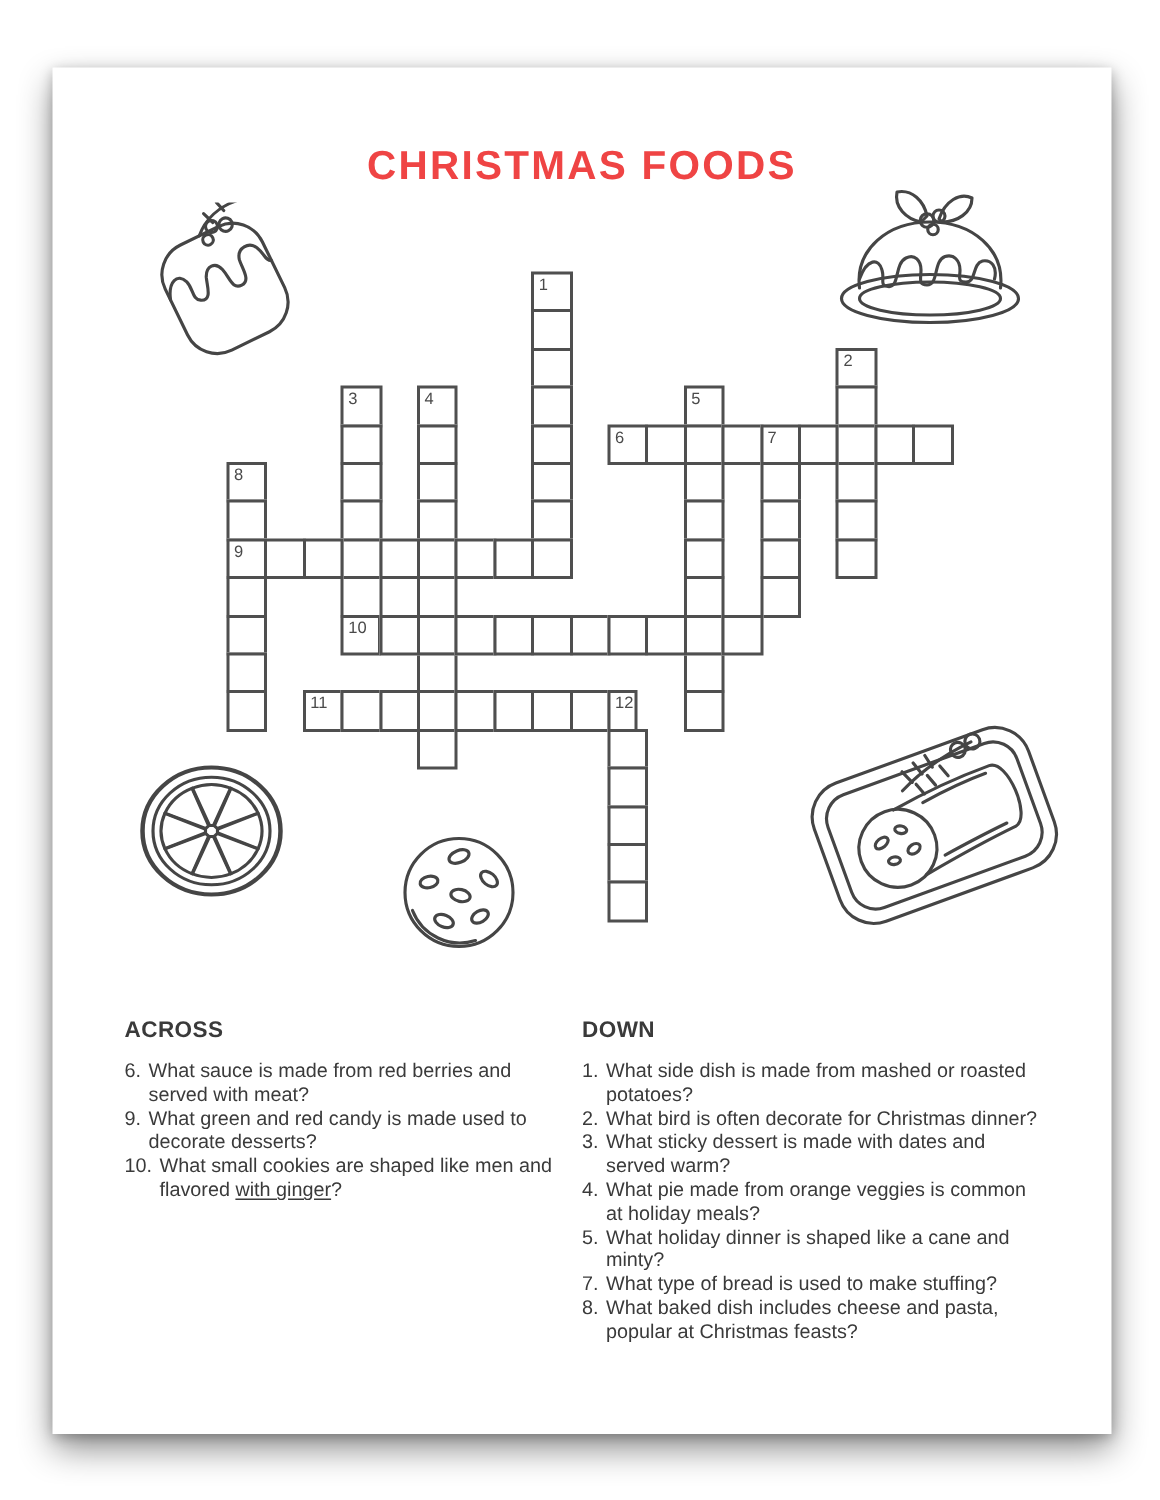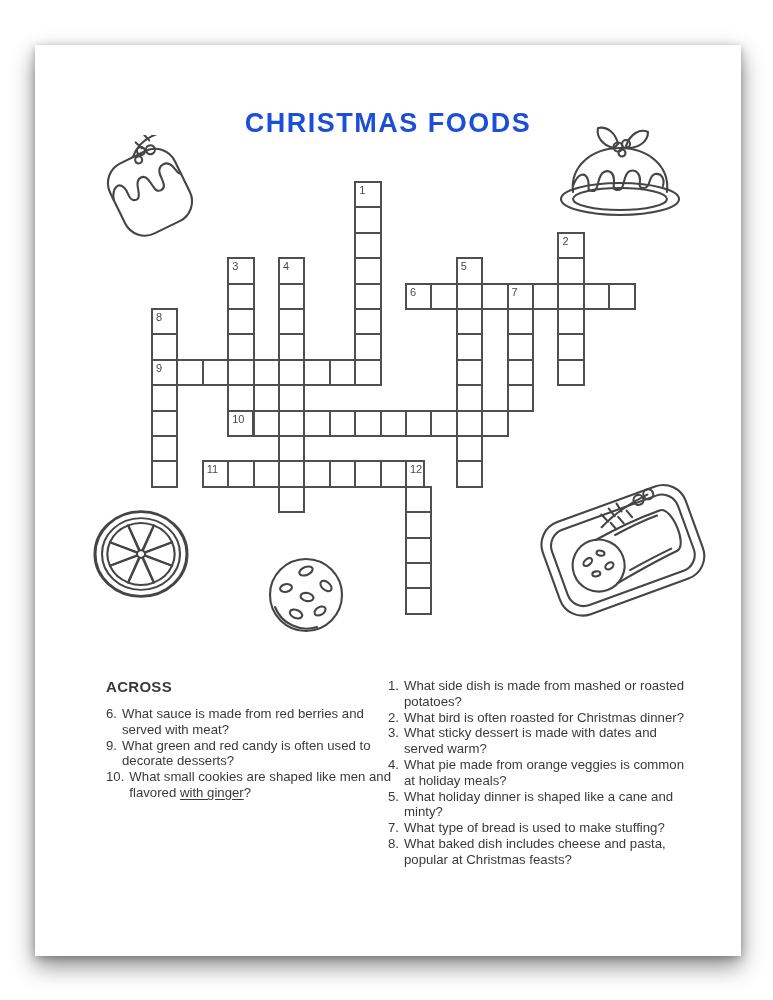--- a/index.html
+++ b/index.html
@@ -6,36 +6,36 @@
   body{
     width:773px;height:1000px;position:relative;background:#ffffff;
     font-family:"Liberation Sans", sans-serif;overflow:hidden;
   }
   .page{
     position:absolute;left:35px;top:45px;width:706px;height:911px;
     background:#fff;
     box-shadow:0 10px 22px rgba(0,0,0,.45), 0 2px 8px rgba(0,0,0,.25);
   }
   .title{
-    position:absolute;top:50px;left:0;right:0;margin:13px;text-align:center;
-    font-size:27px;font-weight:bold;letter-spacing:1.5px;color:#1d4ed8;
+    position:absolute;top:50px;left:0;right:0;margin:0;text-align:center;
+    font-size:27px;font-weight:bold;letter-spacing:1.5px;color:#ef4444;
   }
   .grid{position:absolute;left:117px;top:137px;width:485px;height:434px;}
   .cell{
     position:absolute;box-sizing:border-box;border:2px solid #4f4f4f;background:#fff;
   }
   .cell .cellnum{
     position:absolute;top:1px;left:3px;font-size:11px;line-height:12px;color:#4a4a4a;
   }
   .ill{position:absolute;}
   .ill path,.ill rect,.ill circle,.ill ellipse{
     fill:none;stroke:#454545;stroke-width:2.1;stroke-linecap:round;stroke-linejoin:round;
   }
   .clue-col{position:absolute;top:633px;}
-  .clue-col.across{left:71px;width:298px;}
+  .clue-col.across{left:48px;width:298px;}
   .clue-col.down{left:353px;width:305px;}
   .clue-col h2{
     margin:0 0 11px 0;font-size:15px;color:#3a3a3a;letter-spacing:.3px;font-weight:bold;
   }
   .clue{display:flex;font-size:13.2px;line-height:15.8px;color:#3a3a3a;}
   .clue .cnum{margin-right:5px;white-space:pre;}
   .clue .ctext{flex:1;}
   .ul{text-decoration:underline;text-underline-offset:2px;}
 </style>
 </head>
@@ -233,38 +233,39 @@
 
   <div class="clue-col across">
     <h2>ACROSS</h2>
     <div>
         <div class="clue">
           <span class="cnum">6.</span>
           <span class="ctext">What sauce is made from red berries and served with meat?</span>
         </div>
         <div class="clue">
           <span class="cnum">9.</span>
-          <span class="ctext">What green and red candy is often used to decorate desserts?</span>
+          <span class="ctext">What green and red candy is made used to decorate desserts?</span>
         </div>
         <div class="clue">
           <span class="cnum">10.</span>
           <span class="ctext">What small cookies are shaped like men and flavored <span class="ul">with ginger</span>?</span>
         </div>
       </div>
   </div>
 
   <div class="clue-col down">
+    <h2>DOWN</h2>
     <div>
         <div class="clue">
           <span class="cnum">1.</span>
           <span class="ctext">What side dish is made from mashed or roasted potatoes?</span>
         </div>
         <div class="clue">
           <span class="cnum">2.</span>
-          <span class="ctext">What bird is often roasted for Christmas dinner?</span>
+          <span class="ctext">What bird is often decorate for Christmas dinner?</span>
         </div>
         <div class="clue">
           <span class="cnum">3.</span>
           <span class="ctext">What sticky dessert is made with dates and served warm?</span>
         </div>
         <div class="clue">
           <span class="cnum">4.</span>
           <span class="ctext">What pie made from orange veggies is common at holiday meals?</span>
         </div>
         <div class="clue">

